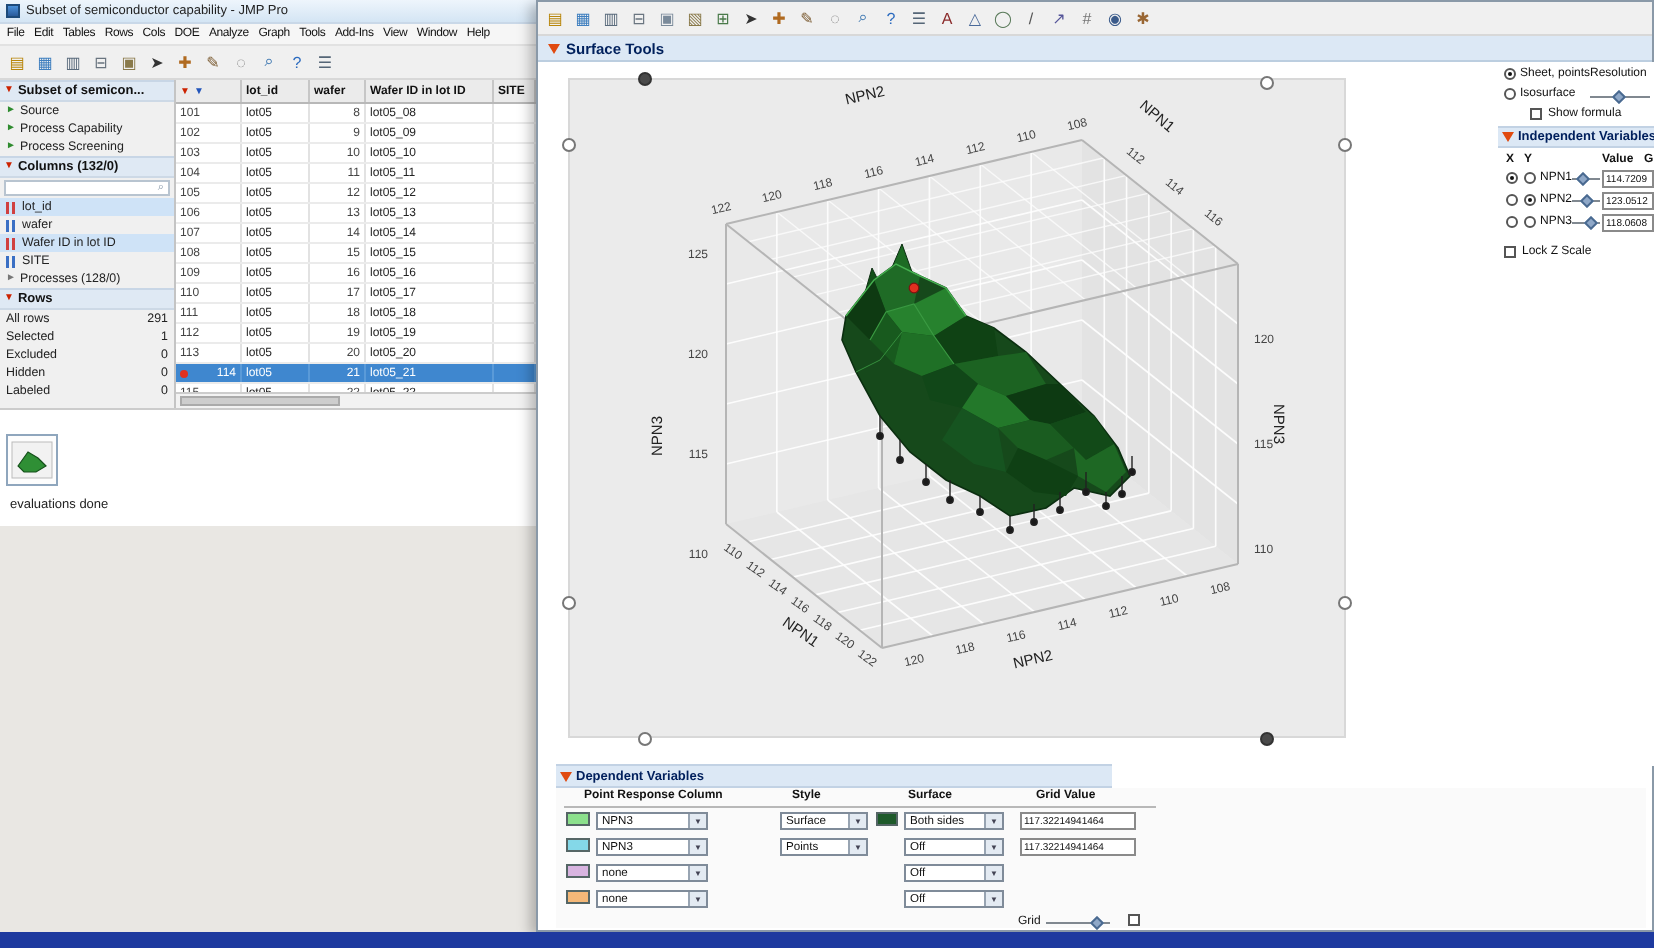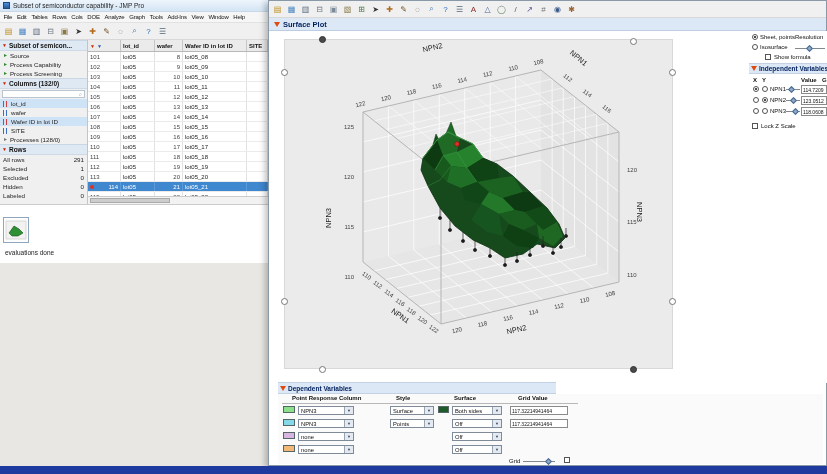--- a/index.html
+++ b/index.html
@@ -378,21 +378,21 @@
         <span class="ticon" style="color: rgb(74, 106, 154);">△</span>
         <span class="ticon" style="color: rgb(90, 122, 90);">◯</span>
         <span class="ticon" style="color: rgb(85, 85, 85);">/</span>
         <span class="ticon" style="color: rgb(85, 85, 153);">↗</span>
         <span class="ticon" style="color: rgb(119, 119, 119);">#</span>
         <span class="ticon" style="color: rgb(58, 90, 138);">◉</span>
         <span class="ticon" style="color: rgb(153, 102, 51);">✱</span>
       </div>
     <div id="surf-header">
       <span class="hot-tri"></span>
-      <span class="bar-ttl">Surface Plot</span>
+      <span class="bar-ttl">Surface Tools</span>
     </div>
 
     <div id="plot-panel">
       <svg id="plot-svg" width="389" height="330" viewBox="0 0 389 330">
         <g id="box-layer">
             <polygon points="78,72 256,30 256,180 78,222" fill="#e9e9e9" stroke="none"></polygon>
             <polygon points="256,30 334,92 334,242 256,180" fill="#e3e3e3" stroke="none"></polygon>
             <polygon points="78,222 256,180 334,242 156,284" fill="#e6e6e6" stroke="none"></polygon>
             <line x1="103.42857142857143" y1="66" x2="103.42857142857143" y2="216" stroke="#fff" stroke-width="0.8" opacity="0.9"></line>
             <line x1="267.14285714285717" y1="38.857142857142854" x2="267.14285714285717" y2="188.85714285714286" stroke="#fff" stroke-width="0.8" opacity="0.9"></line>

